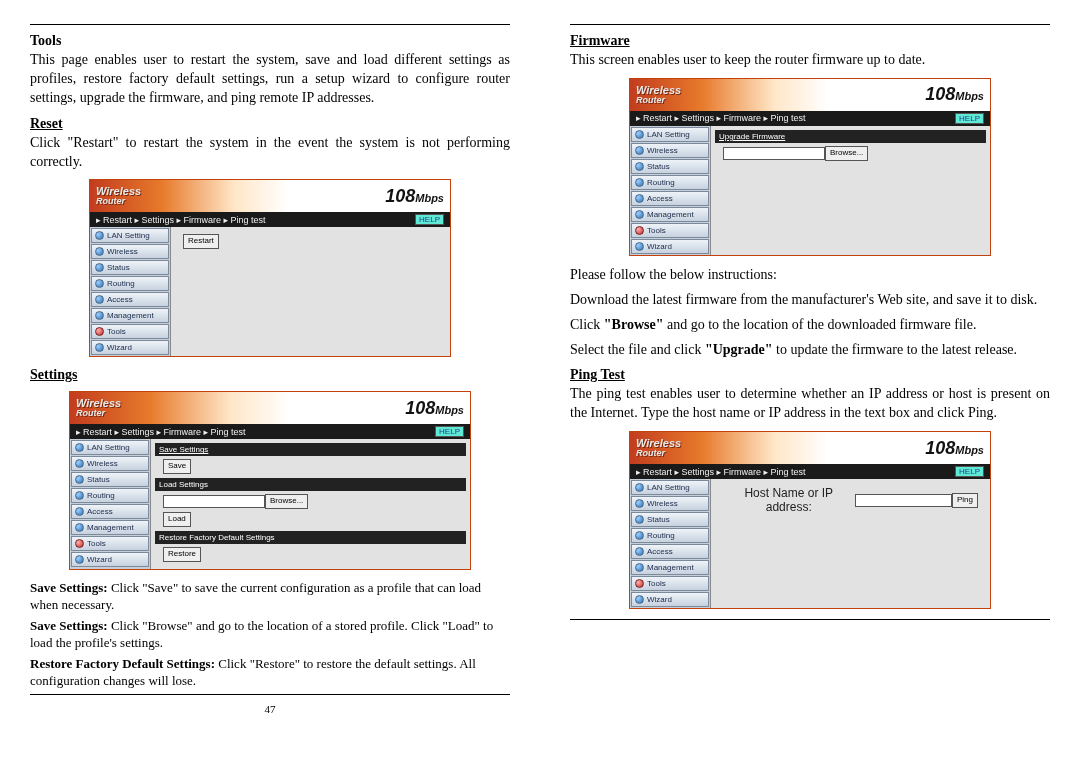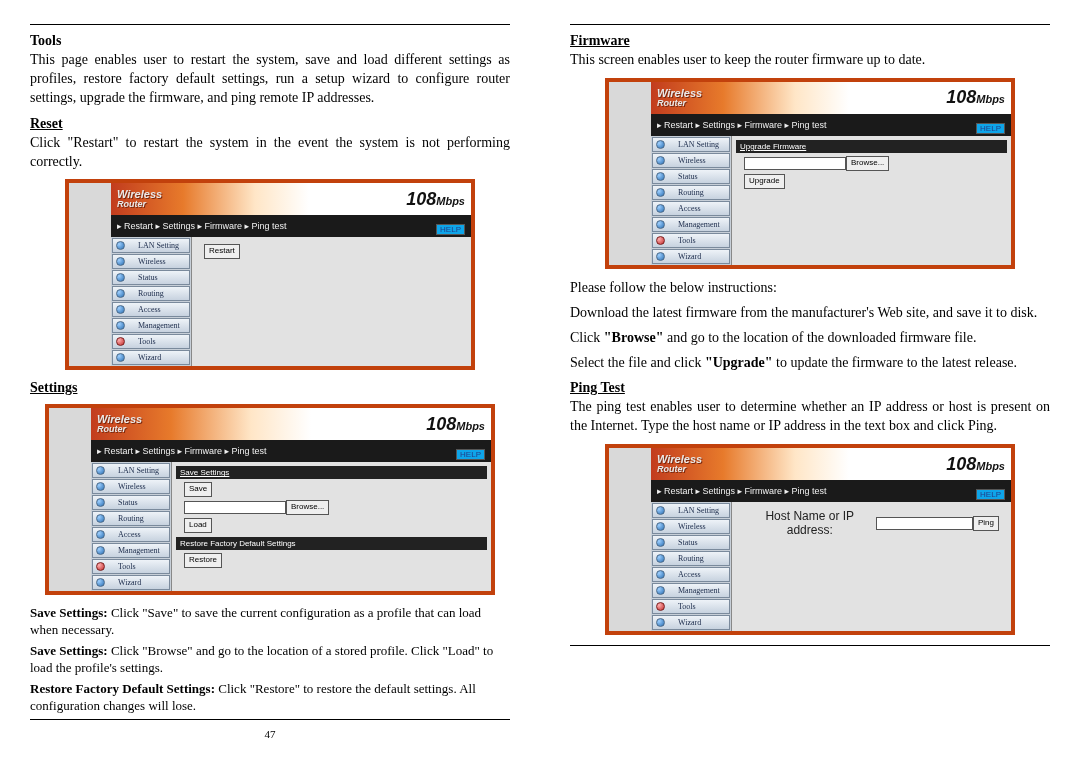--- a/index.html
+++ b/index.html
@@ -30,26 +30,25 @@
   .hdr1 { font-weight: bold; margin: 6px 0 2px 0; }
   .hdr2 { font-weight: bold; text-decoration: underline; margin: 8px 0 2px 0; }
   .para { margin: 0 0 6px 0; line-height: 1.35; }
   .para.just { text-align: justify; }
   .small { font-size: 13px; line-height: 1.3; margin: 0 0 4px 0; }
   .pg-num { text-align: center; font-size: 11px; margin-top: 6px; }
 
   
   .shot {
     margin: 8px auto 10px auto;
-    border: 4px solid #c2410c;
+    border: 1px solid #c2410c;
     background: #d9d9d9;
     width: 360px;
     font-family: Tahoma, Arial, sans-serif;
     font-size: 9px;
-    padding-left: 42px;
   }
   .shot .banner {
     height: 32px;
     background: linear-gradient(90deg, #c23c1e 0%, #e77a2b 20%, #ffe6c7 40%, #ffffff 55%, #ffffff 100%);
     position: relative;
     display: flex;
     align-items: center;
     justify-content: space-between;
     padding: 2px 6px;
     box-sizing: border-box;
@@ -72,46 +71,44 @@
   .shot .banner .speed .m { font-size: 11px; }
   .shot .crumb {
     background: #1a1a1a;
     color: #f0f0f0;
     padding: 2px 6px;
     display: flex;
     justify-content: space-between;
     align-items: center;
   }
   .shot .crumb .help {
-    background: #0ea5e9;
+    background: #5eead4;
     color: #22408a;
     border: 1px solid #555;
     padding: 0 3px;
     font-size: 8px;
-    margin-top: 7px;
   }
   .shot .body {
     display: flex;
   }
   .shot .nav {
     width: 80px;
     background: #c7cfd8;
     border-right: 1px solid #888;
   }
   .shot .nav .item {
     border: 1px solid #7a8a9c;
     background: linear-gradient(#eef3f8, #c7d2df);
     margin: 1px;
     padding: 2px 3px;
     display: flex;
     align-items: flex-start;
-    gap: 13px;
+    gap: 3px;
     font-size: 8px;
     color: #1a2a4a;
-    font-family: Liberation Serif, serif;
   }
   .shot .nav .item .bullet {
     display: inline-block;
     width: 7px;
     height: 7px;
     border-radius: 50%;
     background: radial-gradient(circle at 30% 30%, #9fd0ff, #2a6fb3);
     border: 1px solid #4a6a8a;
   }
   .shot .nav .item.sel .bullet {
@@ -274,20 +271,21 @@
             <div class="item">
               <span class="bullet"></span>
               <span>Wizard</span>
             </div>
           </div>
         <div class="content">
           <div class="title">Save Settings</div>
           <div class="row">
               <span class="btn">Save</span>
             </div>
+          <div class="title">Load Settings</div>
           <div class="row">
               <span class="inp wide"></span>
               <span class="btn">Browse...</span>
             </div>
           <div class="row">
               <span class="btn">Load</span>
             </div>
           <div class="title">Restore Factory Default Settings</div>
           <div class="row">
               <span class="btn">Restore</span>
@@ -357,23 +355,20 @@
             <div class="item">
               <span class="bullet"></span>
               <span>Wizard</span>
             </div>
           </div>
         <div class="content">
           <div class="title">Upgrade Firmware</div>
           <div class="row">
               <span class="inp wide"></span>
               <span class="btn">Browse...</span>
-            </div>
-          <div class="row">
-              <span class="btn">Upgrade</span>
             </div>
         </div>
       </div>
     </div>
 
     <p class="para">Please follow the below instructions:</p>
     <p class="para">Download the latest firmware from the manufacturer's Web site, and save it to disk.</p>
     <p class="para">
       <span>Click </span><b>"Browse"</b><span> and go to the location of the downloaded firmware file.</span>
     </p>

